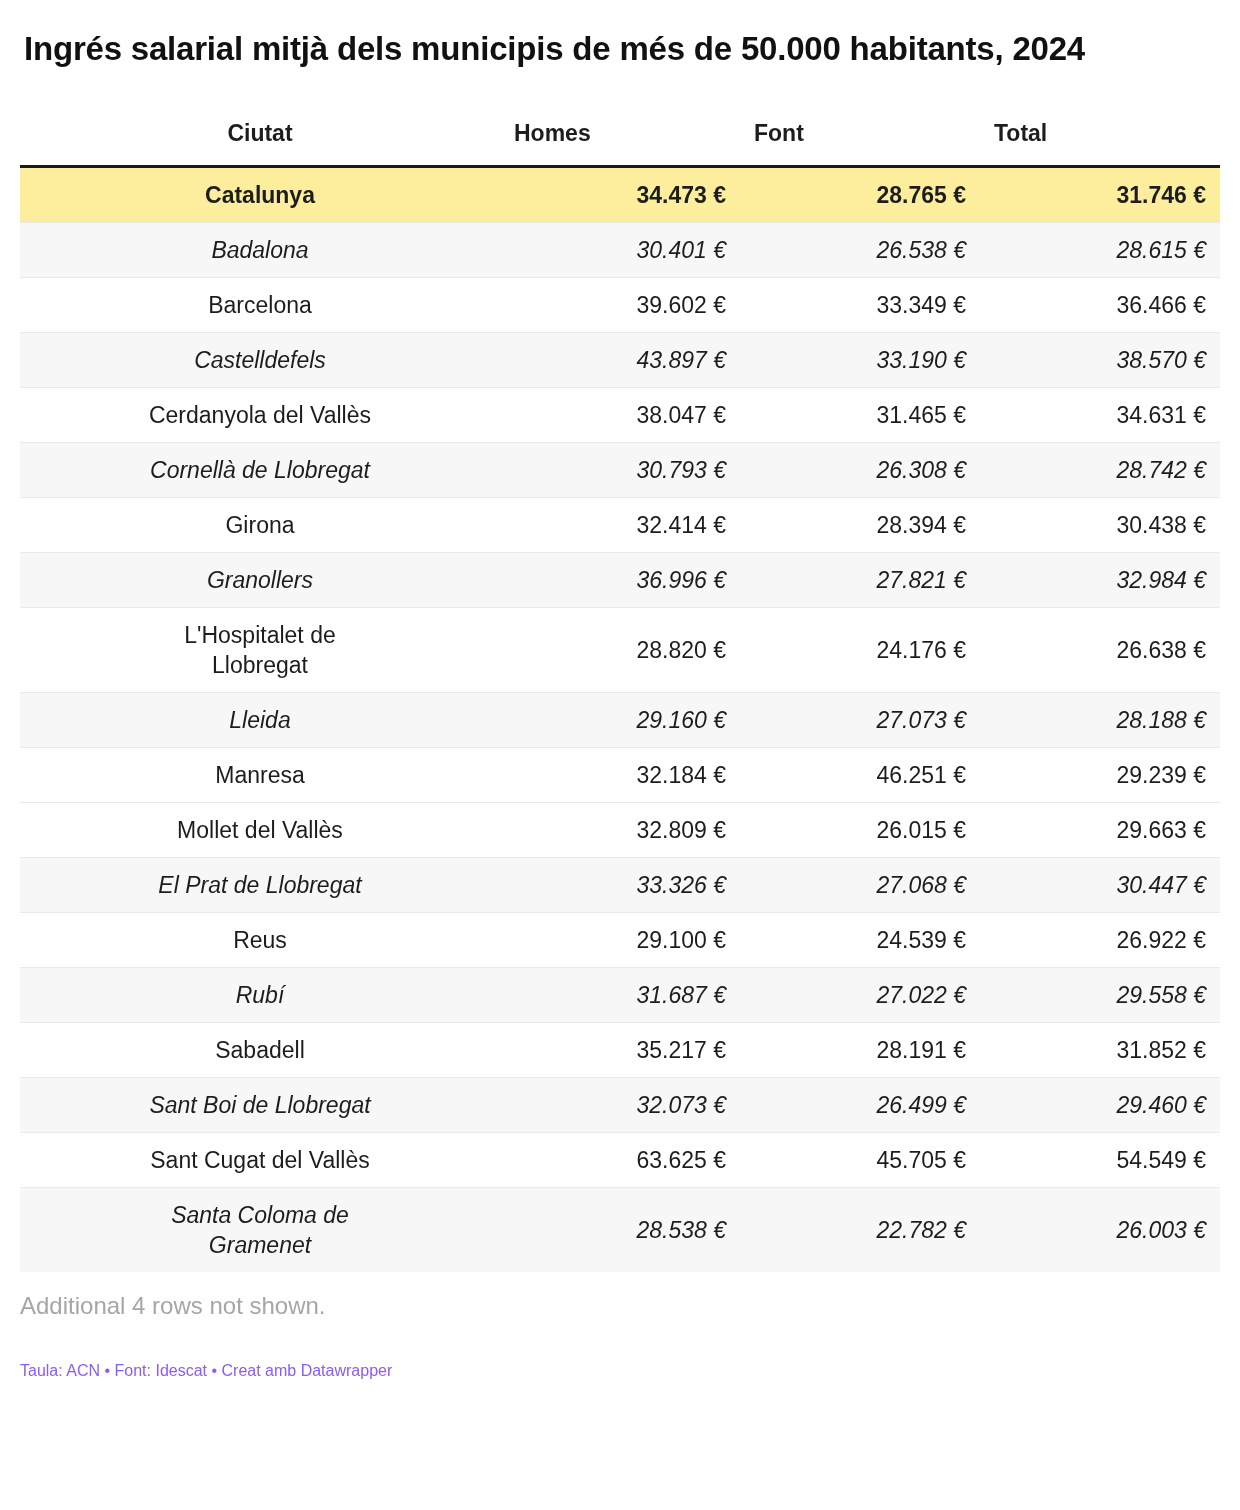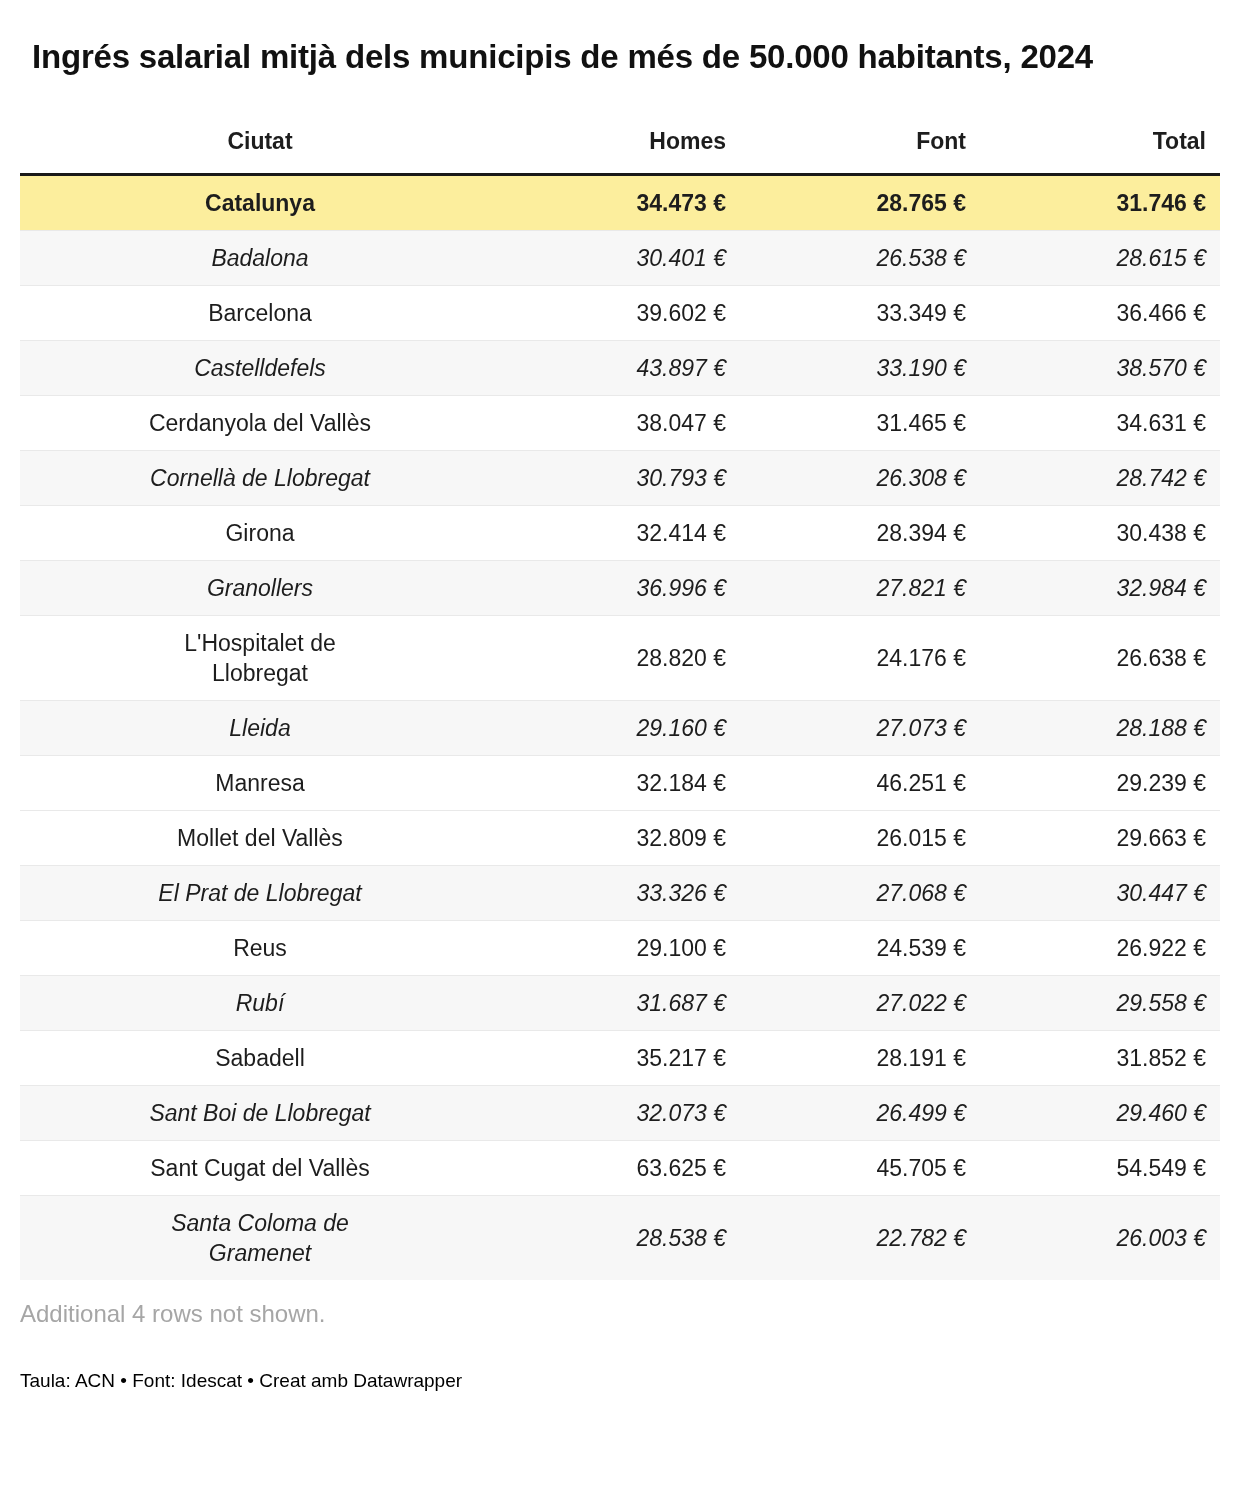--- a/index.html
+++ b/index.html
@@ -9,39 +9,39 @@
     font-family: "Liberation Sans", "DejaVu Sans", sans-serif;
     color: #1d1d1d;
   }
   .page {
     width: 1240px;
     box-sizing: border-box;
     padding: 22px 20px 30px 20px;
     background: #ffffff;
   }
   h1.chart-title {
-    margin: 12px;
+    margin: 4px;
     font-size: 33px;
     line-height: 1.38;
     font-weight: 700;
     color: #111111;
     letter-spacing: -0.2px;
   }
   table.data-table {
     width: 100%;
     border-collapse: collapse;
     margin-top: 36px;
     table-layout: fixed;
   }
   col.c-city  { width: 40%; }
   col.c-num   { width: 20%; }
   thead th {
     font-size: 23px;
     font-weight: 700;
-    text-align: right;
+    text-align: left;
     padding: 12px 14px 18px 14px;
     border-bottom: 3px solid #191919;
     color: #1d1d1d;
   }
   thead th.city { text-align: center; }
   tbody td {
     font-size: 23px;
     line-height: 30px;
     padding: 12px 14px;
     text-align: right;
@@ -58,22 +58,22 @@
     background: #fcee9d;
     font-weight: 700;
   }
   .note {
     margin-top: 20px;
     font-size: 24px;
     color: #a6a6a6;
   }
   .attribution {
     margin-top: 42px;
-    font-size: 19px;
-    color: #000000;
+    font-size: 16px;
+    color: #8b5cf6;
   }
 </style>
 </head>
 <body>
 
 <div class="page">
 
   <h1 class="chart-title">Ingrés salarial mitjà dels municipis de més de 50.000 habitants, 2024</h1>
 
   <table class="data-table">

